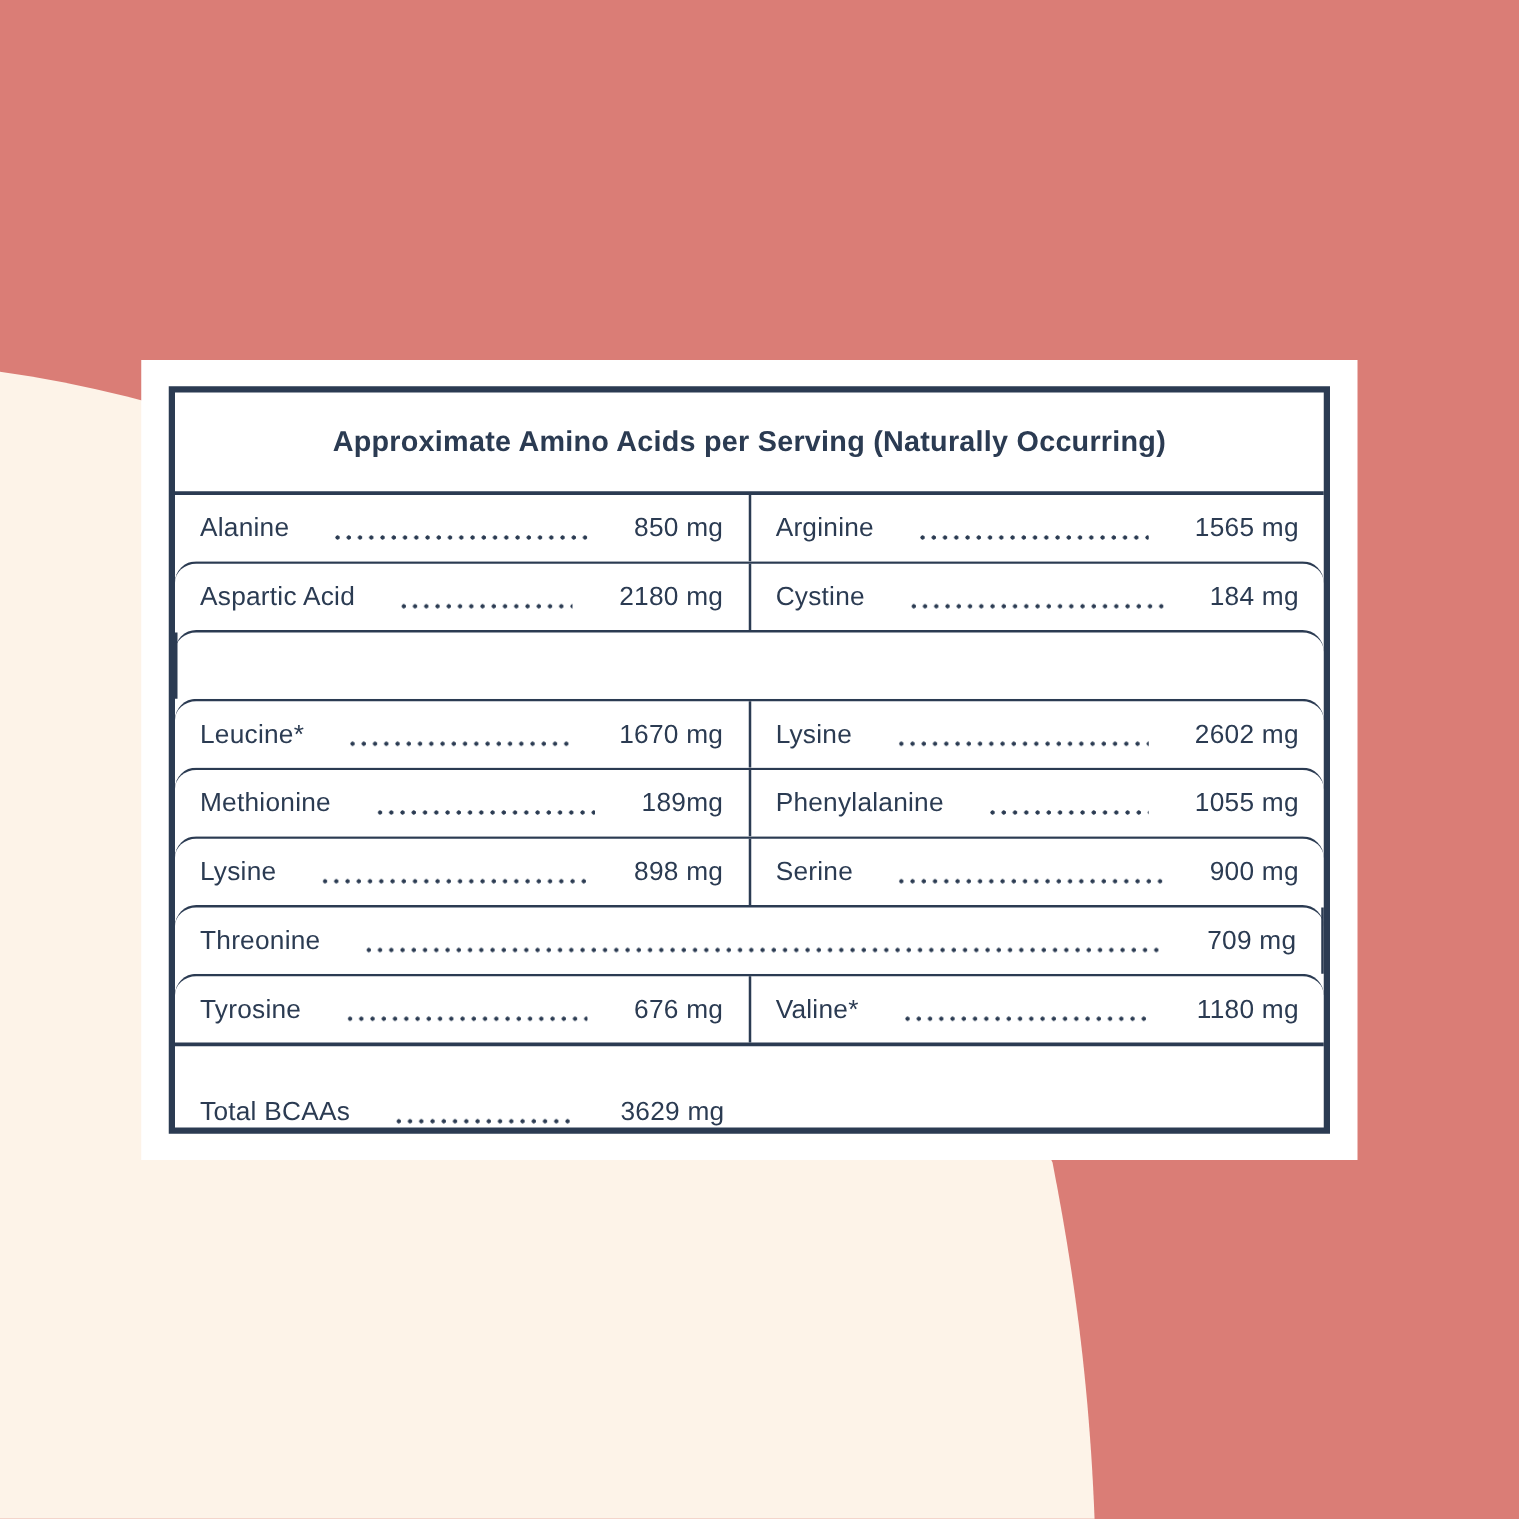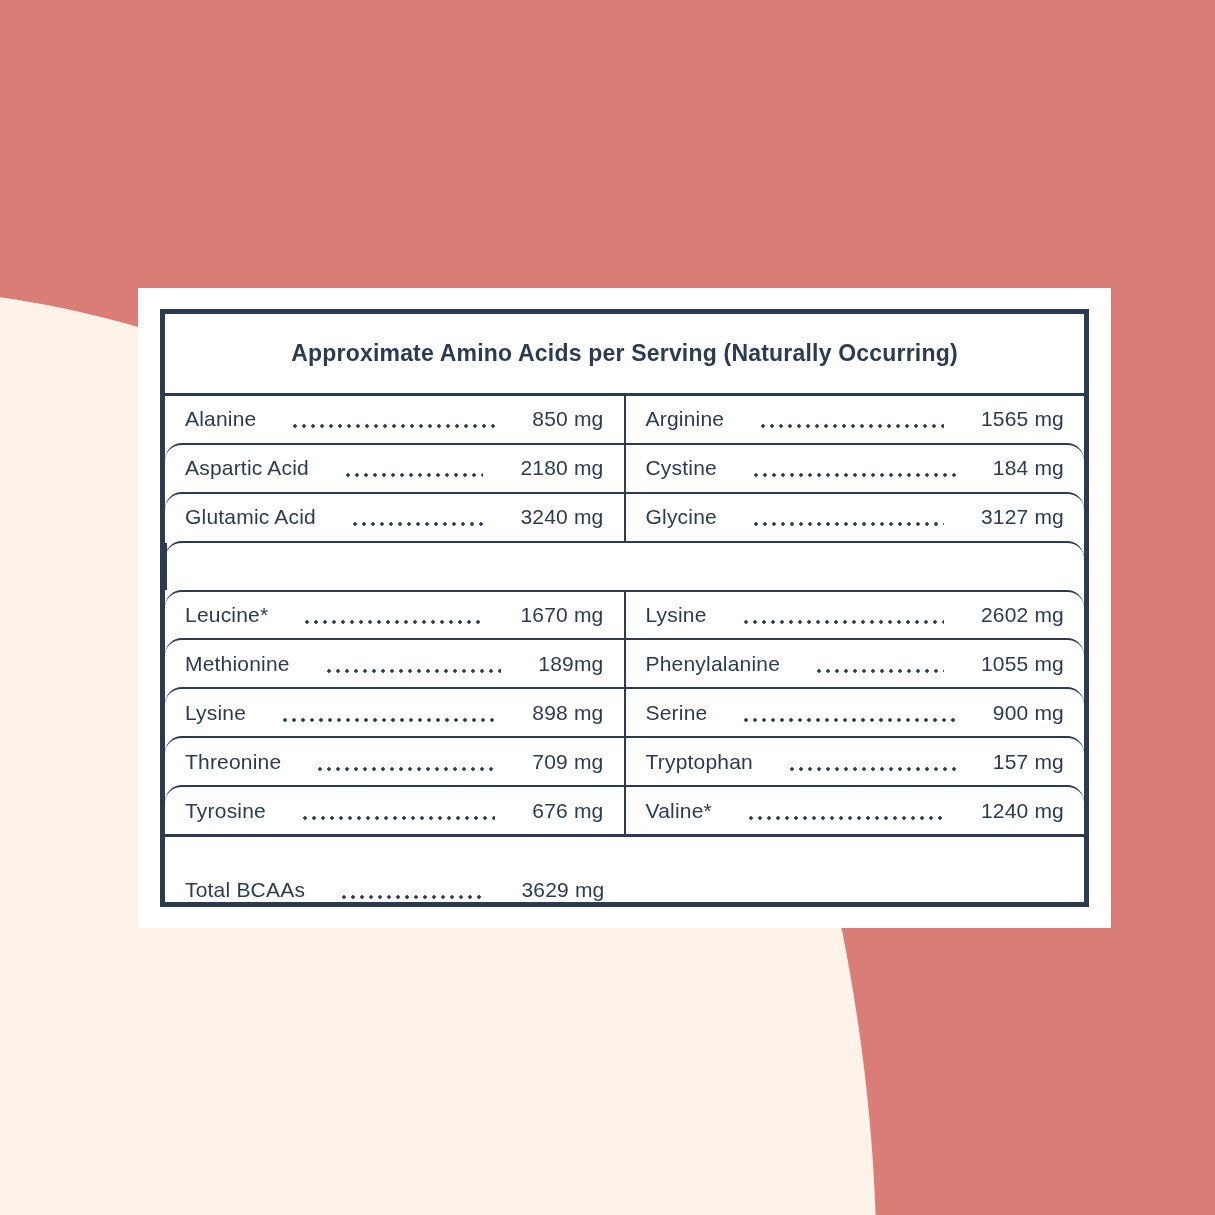--- a/index.html
+++ b/index.html
@@ -15,21 +15,21 @@
     position:relative; overflow:hidden;
     background:var(--coral);
     font-family:"Liberation Sans","DejaVu Sans",sans-serif;
   }
   .bg-shape{
     position:absolute; left:0; top:0; width:1215px; height:1215px;
     display:block;
   }
   .cream-path{ fill:var(--cream); }
   .card{
-    position:absolute; left:138px; top:288px;
+    position:absolute; left:113px; top:288px;
     width:973px; height:640px;
     background:var(--card);
     padding:21px 22px;
   }
   .frame{
     width:100%; height:100%;
     border:5px solid var(--navy);
     display:flex; flex-direction:column;
   }
   .header{
@@ -104,33 +104,20 @@
       <span class="value">2180 mg</span>
     </div>
     <div class="vdiv"></div>
     <div class="cell">
       <span class="label">Cystine</span>
       <span class="dots"></span>
       <span class="value">184 mg</span>
     </div>
   </div>
 
-  <div class="row">
-    <div class="cell">
-      <span class="label">Glutamic Acid</span>
-      <span class="dots"></span>
-      <span class="value">3240 mg</span>
-    </div>
-    <div class="vdiv"></div>
-    <div class="cell">
-      <span class="label">Glycine</span>
-      <span class="dots"></span>
-      <span class="value">3127 mg</span>
-    </div>
-  </div>
 
   <div class="row">
     <div class="vdiv"></div>
   </div>
 
   <div class="row">
     <div class="cell">
       <span class="label">Leucine*</span>
       <span class="dots"></span>
       <span class="value">1670 mg</span>
@@ -171,38 +158,33 @@
     </div>
   </div>
 
   <div class="row">
     <div class="cell">
       <span class="label">Threonine</span>
       <span class="dots"></span>
       <span class="value">709 mg</span>
     </div>
     <div class="vdiv"></div>
-    <div class="cell">
-      <span class="label">Tryptophan</span>
-      <span class="dots"></span>
-      <span class="value">157 mg</span>
-    </div>
   </div>
 
   <div class="row">
     <div class="cell">
       <span class="label">Tyrosine</span>
       <span class="dots"></span>
       <span class="value">676 mg</span>
     </div>
     <div class="vdiv"></div>
     <div class="cell">
       <span class="label">Valine*</span>
       <span class="dots"></span>
-      <span class="value">1240 mg</span>
+      <span class="value">1180 mg</span>
     </div>
   </div>
 </div>
 
     <div class="footer">
       <div class="cell">
         <span class="label">Total BCAAs</span>
         <span class="dots"></span>
         <span class="value">3629 mg</span>
       </div>

